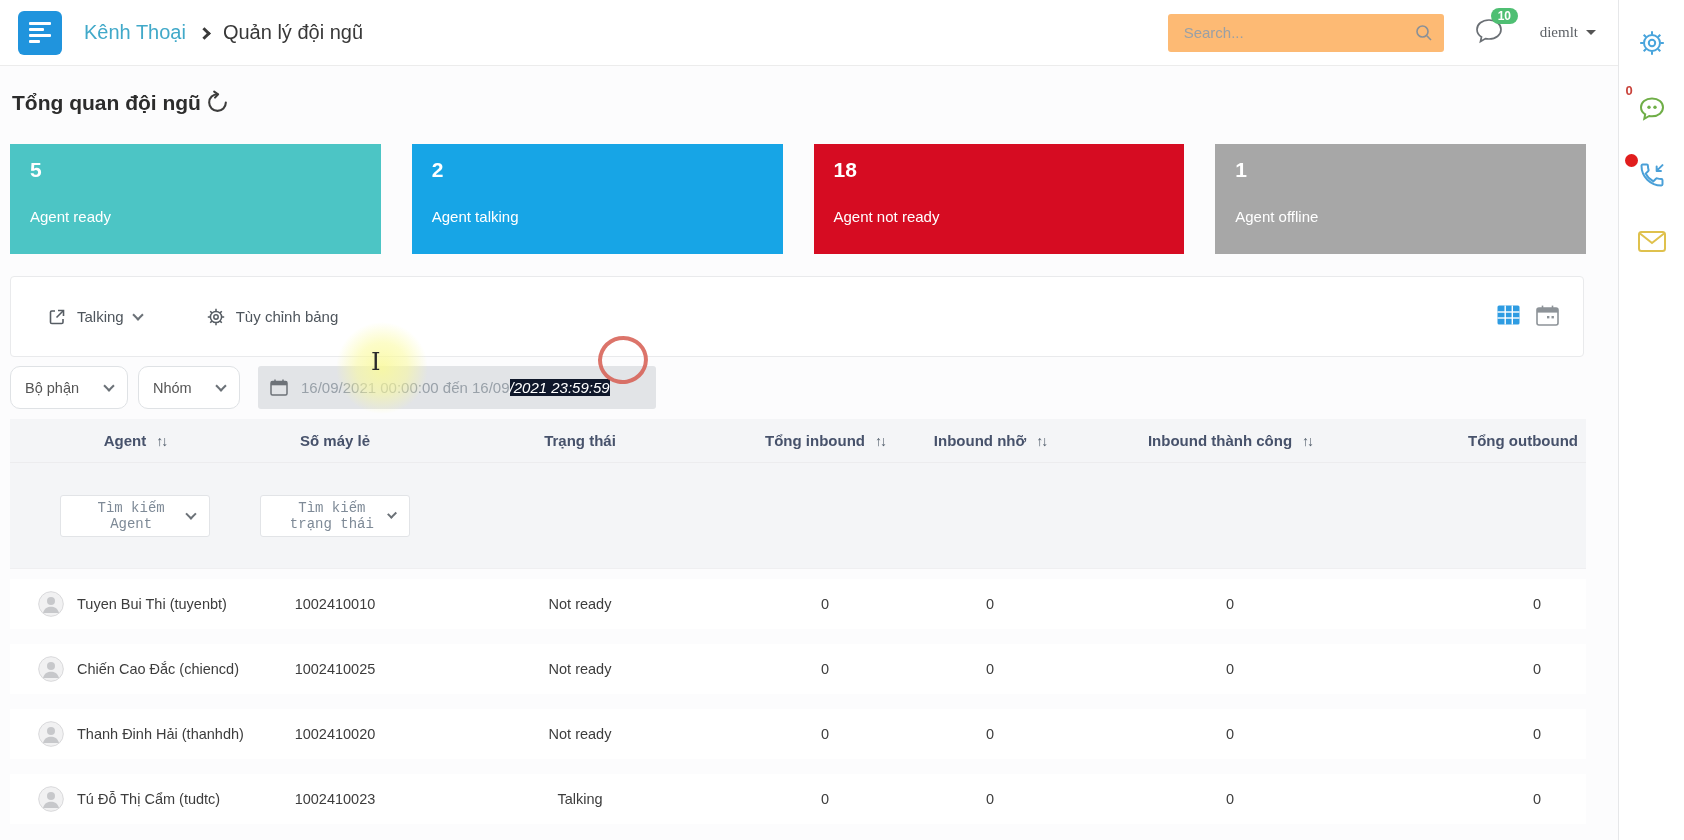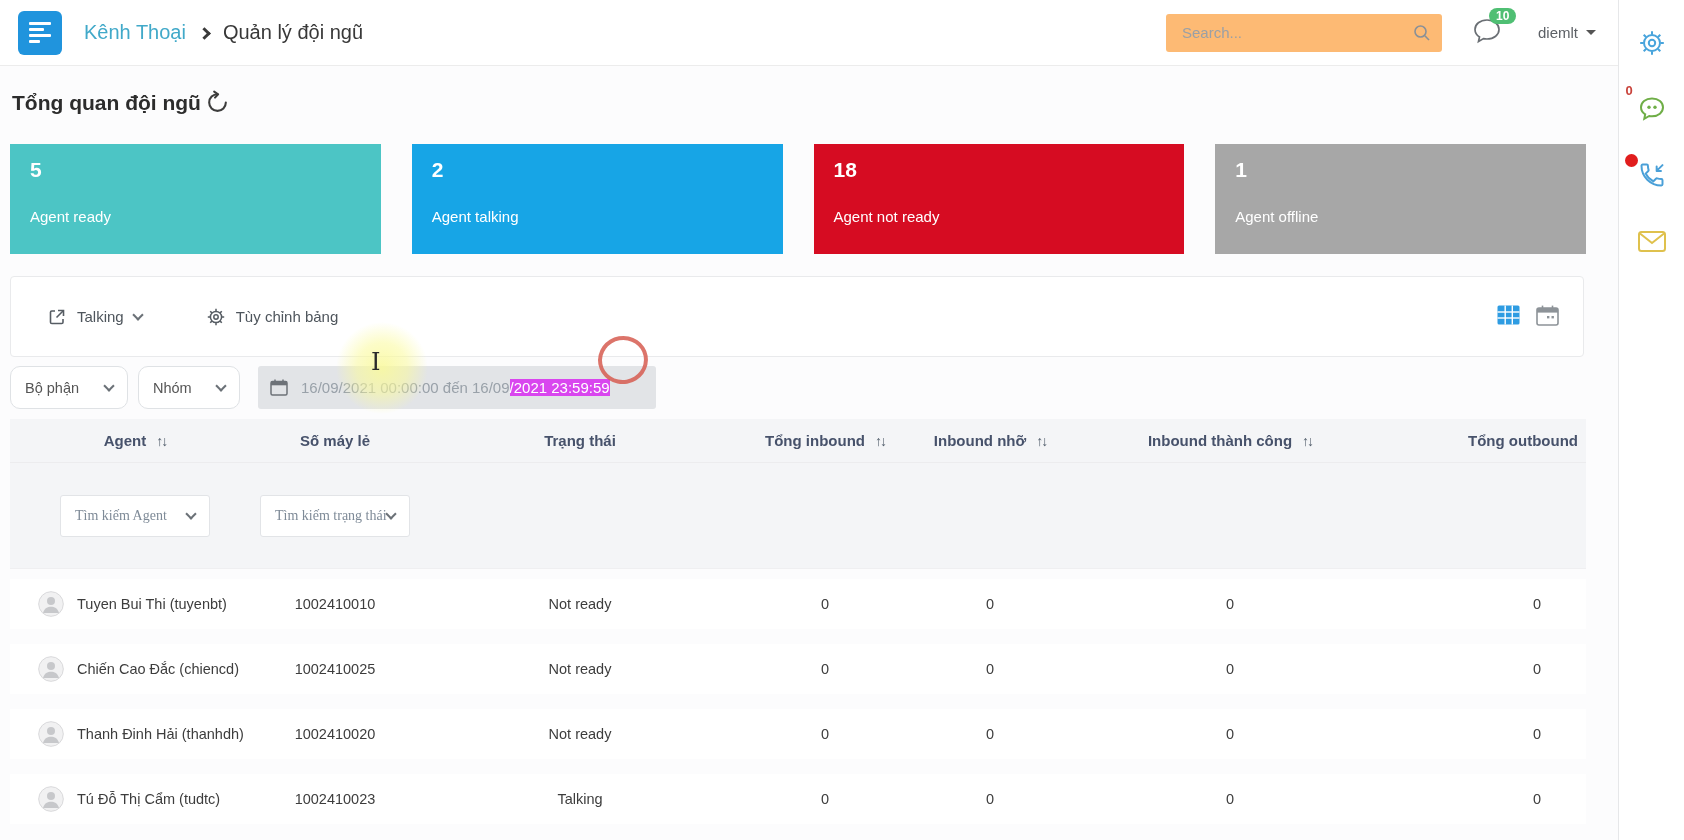--- a/index.html
+++ b/index.html
@@ -31,21 +31,21 @@
   .header-right { margin-left:auto; display:flex; align-items:center; }
   .search-box { width:276px; height:38px; background:#fdba74; border-radius:3px;
     display:flex; align-items:center; padding:0 10px 0 14px; }
   .search-box input { border:none; background:transparent; outline:none; flex:1; font-size:15px; color:#555;
     font-family:inherit; }
   .search-box input::placeholder { color:#9aa0a6; }
   .chat-wrap { position:relative; margin-left:30px; cursor:pointer; }
   .chat-badge { position:absolute; top:-9px; left:17px; background:#4fbf73; color:#fff; font-size:12px;
     font-weight:bold; border-radius:10px; padding:2px 7px; line-height:12px; }
   .user-menu { margin-left:36px; margin-right:8px; color:#5d6166; font-size:15px;
-    display:flex; align-items:center; gap:8px; cursor:pointer; }
+    display:flex; align-items:center; gap:8px; cursor:pointer;font-family:Liberation Serif, serif; }
   .caret-down { width:0; height:0; border:5px solid transparent; border-top-color:#555; margin-top:5px; }
 
   
   main { background:#fcfcfd; height:774px; }
   .page-title-row { display:flex; align-items:center; gap:4px; padding:22px 0 0 12px; }
   h1 { font-size:21px; font-weight:bold; color:#2c2c2c; margin:0; }
   .refresh-btn { background:none; border:none; cursor:pointer; padding:0; margin-top:2px; }
 
   .cards { display:flex; gap:31px; margin:26px 0 0 10px; width:1576px; }
   .stat-card { flex:1; height:110px; color:#fff; padding:14px 0 0 20px; }
@@ -63,35 +63,35 @@
   .chev { width:8px; height:8px; border-right:2px solid #6b7177; border-bottom:2px solid #6b7177;
     transform:rotate(45deg); margin-top:-4px; }
 
   .filter-row { display:flex; margin:9px 0 0 10px; height:43px; gap:10px; }
   .select-btn { background:#fff; border:1px solid #dfe2e5; border-radius:10px; cursor:pointer;
     display:flex; align-items:center; justify-content:space-between; padding:0 14px;
     font-size:14.5px; color:#555; font-family:inherit; }
   .w118 { width:118px; } .w102 { width:102px; }
   .date-field { margin-left:8px; width:398px; background:#e2e4e7; border-radius:3px;
     display:flex; align-items:center; padding:0 12px; gap:13px; color:#99a1a9; font-size:15px; cursor:text; }
-  .date-text .sel { background:#d946ef; color:#fff; }
+  .date-text .sel { background:#0f172a; color:#fff;font-style:italic; }
 
   
   .table { margin:10px 0 0 10px; width:1576px; }
   .grid7 { display:grid; grid-template-columns:250px 150px 340px 150px 180px 300px 1fr; align-items:center; }
   .thead { height:44px; background:#f4f5f7; border-bottom:1px solid #ececee;
     font-size:15px; font-weight:bold; color:#47526b; }
   .th { display:flex; align-items:center; justify-content:center; gap:10px; cursor:pointer; }
   .th.th-end { justify-content:flex-end; padding-right:8px; }
   .sort { font-size:14px; letter-spacing:-2px; color:#55606e; font-weight:normal; }
   .tfilter { height:106px; background:#f4f5f7; border-bottom:1px solid #efeff1; }
   .fcell { display:flex; justify-content:center; }
   .fbox { height:42px; background:#fff; border:1px solid #e2e4e7; border-radius:3px; cursor:pointer;
     display:flex; align-items:center; justify-content:space-between; padding:0 14px;
-    color:#7e8a97; font-size:14px; font-family:Liberation Serif, serif; }
+    color:#7e8a97; font-size:14px; font-family:Liberation Mono, monospace; }
   .w150 { width:150px; } .w120 { width:120px; } .w187 { width:187px; }
   .tbody { margin-top:10px; }
   .trow { height:50px; background:#fff; margin-bottom:15px; font-size:14.5px; color:#3d3d3d; }
   .td-agent { display:flex; align-items:center; gap:13px; padding-left:28px; }
   .tc { text-align:center; }
   .tr-end { text-align:right; padding-right:45px; }
 
   
   .right-rail { width:66px; background:#fff; border-left:1px solid #e6e7e9;
     display:flex; flex-direction:column; align-items:center; padding-top:28px; gap:36px; }

